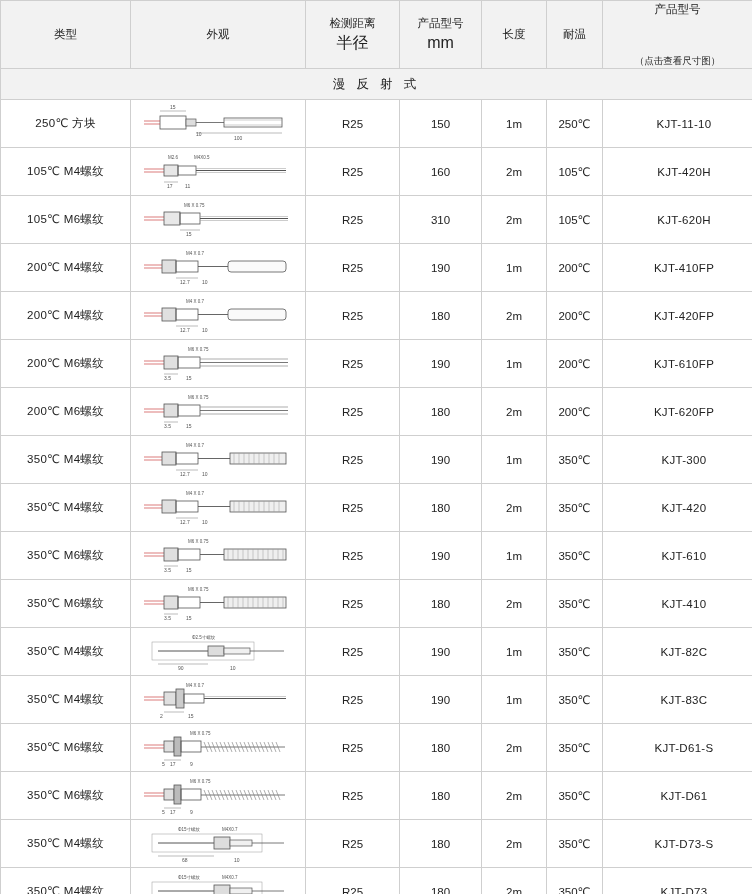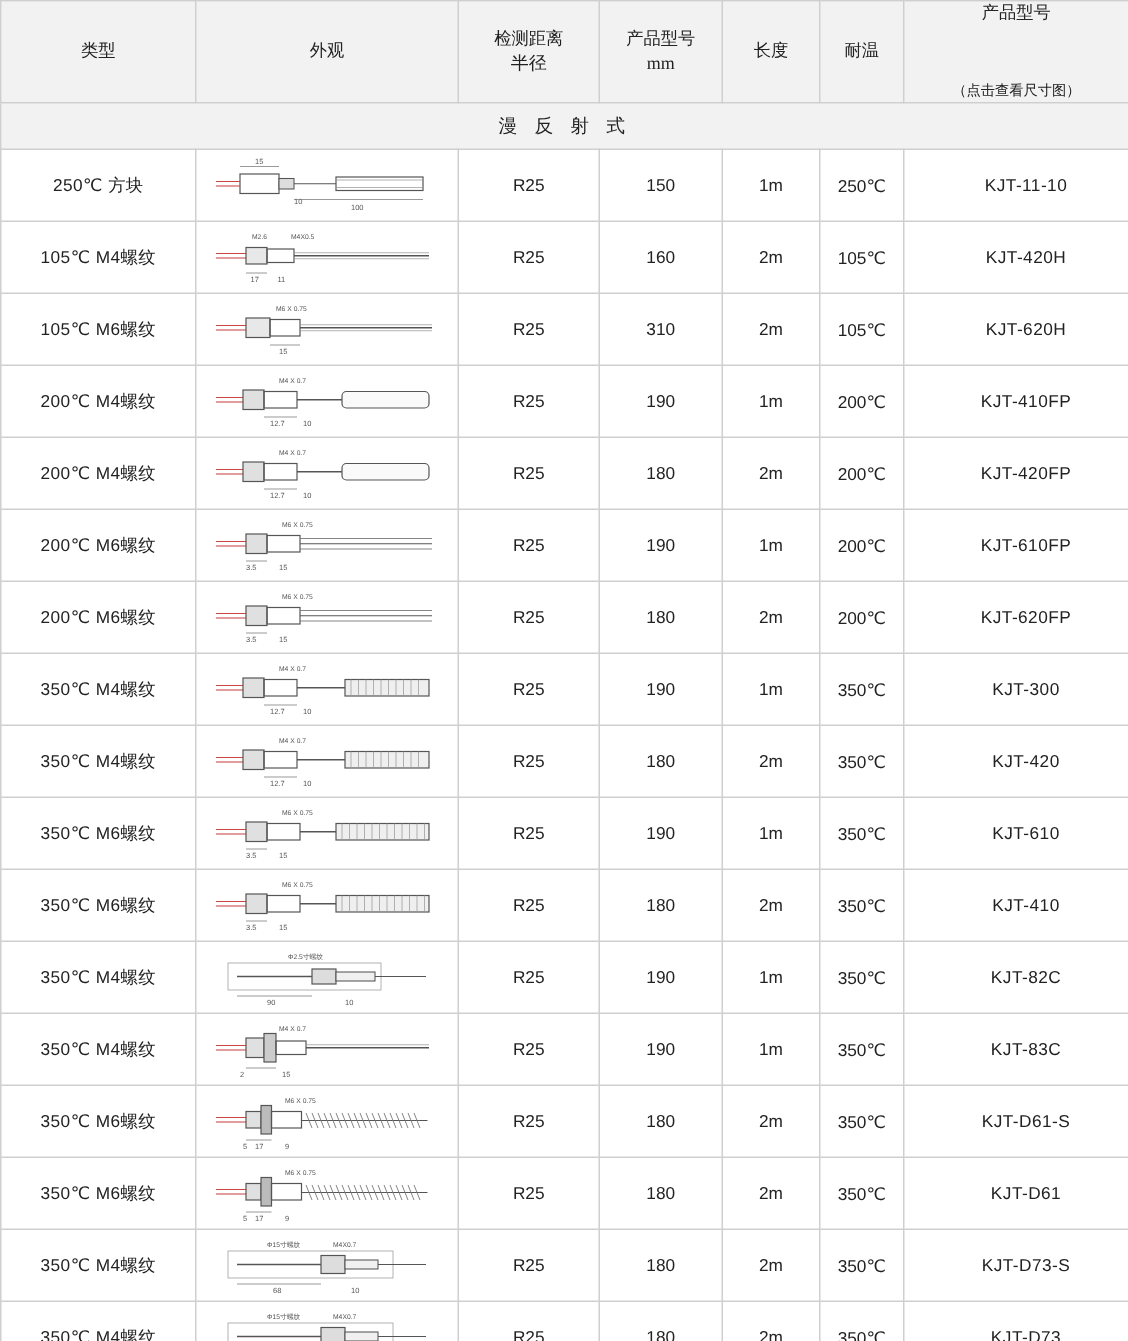--- a/index.html
+++ b/index.html
@@ -28,35 +28,35 @@
     color: #222;
   }
   thead th {
     background: #f2f2f2;
     font-weight: normal;
     height: 40px;
     line-height: 1.35;
     font-size: 12px;
   }
   .hdr-sub {
-    font-size: 12px;
+    font-size: 16px;
     display: block;
-    font-family: Liberation Serif, serif;
   }
   .hdr-note {
     font-size: 9.5px;
     display: block;
     margin-top: 37px;
   }
   tr.section-row td {
     background: #f2f2f2;
     height: 28px;
     font-size: 12.5px;
     letter-spacing: 4px;
     color: #222;
+    font-family: Liberation Serif, serif;
   }
   tbody tr.data-row {
     height: 48px;
     margin-left: 20px;
   }
   td.type-cell {
     font-size: 11.5px;
     letter-spacing: 0.3px;
   }
   td.appearance-cell {

